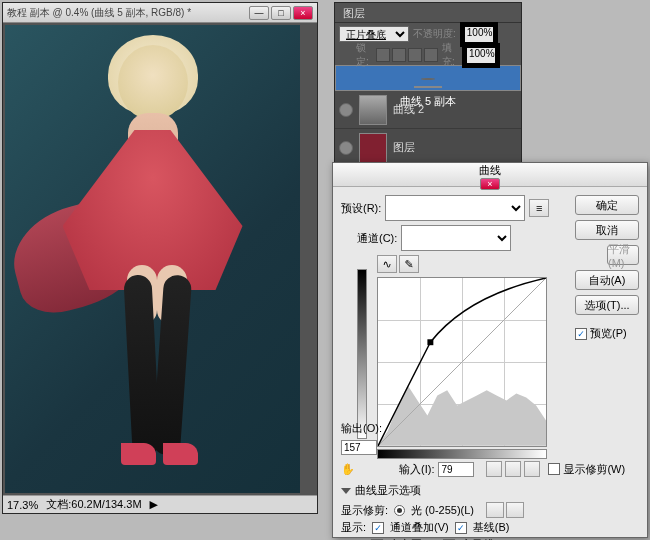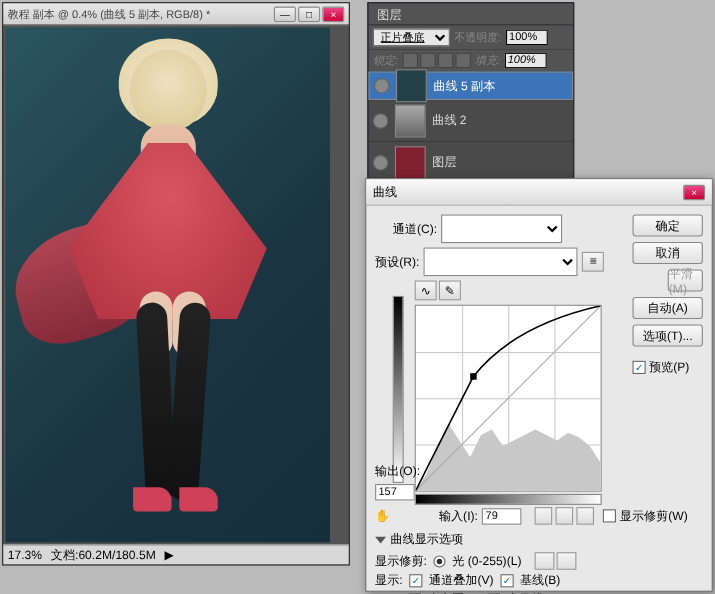--- a/index.html
+++ b/index.html
@@ -29,41 +29,41 @@
 .shoe.l { left: 78px; }
 .shoe.r { left: 120px; }
 .status { position: absolute; left: 0; bottom: 0; height: 18px; width: 100%; background: #d8d8d8; display: flex; align-items: center; padding: 0 4px; gap: 8px; font-size: 10px; border-top: 1px solid #999; }
 
 
 .layers { position: absolute; left: 322px; top: 2px; width: 188px; height: 170px; background: #0f172a; border: 1px solid #282828; margin-left: 12px; }
 .panel-tab { height: 20px; background: #535353; color: #ddd; padding: 3px 8px; font-size: 11px; border-bottom: 1px solid #333; }
 .layer-opts { height: 22px; background: #535353; display: flex; align-items: center; padding: 0 4px; gap: 4px; }
 .blend-sel { width: 70px; height: 16px; background: #e8e8e8; border: 1px solid #666; font-size: 10px; padding: 0 2px; text-decoration: underline; }
 .opt-lbl { color: #888; font-size: 10px; }
-.opt-val { width: 38px; height: 14px; background: #e8e8e8; border: 1px solid #000000; font-size: 10px; padding: 0 2px; }
-.layer-opts2 { height: 20px; background: #535353; display: flex; align-items: center; padding: 0 4px; gap: 4px; font-style: italic; }
+.opt-val { width: 38px; height: 25px; background: #e8e8e8; border: 5px solid #000000; font-size: 10px; padding: 0 2px; }
+.layer-opts2 { height: 20px; background: #535353; display: flex; align-items: center; padding: 0 21px; gap: 4px; }
 .lock-icons { display: flex; gap: 2px; }
 .lock-ico { width: 14px; height: 14px; background: #666; border: 1px solid #444; }
 .layer-row { height: 38px; display: flex; align-items: center; padding: 0 4px; gap: 6px; border-bottom: 1px solid #3a3a3a; }
 .layer-row.sel { background: #3b74b8; color: #fff; }
 .layer-row:not(.sel) { background: #4a4a4a; color: #ddd; }
 .eye { width: 14px; height: 14px; border: 1px solid #666; background: #888; border-radius: 50%; }
 .thumb { width: 28px; height: 30px; background: #234048; border: 1px solid #888; }
 .thumb.bw { background: linear-gradient(#aaa,#666); }
 .thumb.rd { background: #802030; }
 .layer-name { font-size: 11px; }
 
 
 .dialog { position: absolute; left: 332px; top: 162px; width: 316px; height: 376px; background: #e8e8e8; border: 1px solid #666; box-shadow: 2px 2px 8px rgba(0,0,0,0.4); }
-.dlg-title { height: 24px; background: linear-gradient(#fafafa,#dcdcdc); display: flex; align-items: center; padding: 0 6px; border-bottom: 1px solid #aaa; }
+.dlg-title { height: 24px; background: linear-gradient(#fafafa,#dcdcdc); display: flex; align-items: center; padding: 0 6px; border-bottom: 1px solid #aaa; flex-direction: column; }
 .dlg-title-text { flex: 1; font-size: 11px; }
 .dlg-body { padding: 8px; position: relative; height: calc(100% - 24px); }
 .row { display: flex; align-items: center; gap: 4px; margin-bottom: 4px; }
 .lbl { font-size: 11px; }
-.sel { height: 18px; background: #fff; border: 1px solid #888; padding: 12px 4px; font-size: 11px; }
+.sel { height: 18px; background: #fff; border: 1px solid #888; padding: 12px 4px; font-size: 11px; flex-direction: column; }
 .tool-btns { display: flex; gap: 2px; margin: 4px 0 4px 36px; }
 .tbtn { width: 20px; height: 18px; background: linear-gradient(#f5f5f5,#ddd); border: 1px solid #999; display: flex; align-items: center; justify-content: center; }
 .curve-area { position: relative; margin-left: 36px; width: 170px; height: 170px; background: #fff; border: 1px solid #888; }
 .grid-line { position: absolute; background: #ccc; }
 .histo { position: absolute; left: 0; bottom: 0; width: 100%; height: 60%; }
 .curve-svg { position: absolute; left: 0; top: 0; width: 100%; height: 100%; }
 .side-btns { position: absolute; right: 8px; top: 8px; width: 64px; display: flex; flex-direction: column; gap: 5px; }
 .btn { height: 20px; background: linear-gradient(#fafafa,#e0e0e0); border: 1px solid #888; border-radius: 3px; font-size: 11px; display: flex; align-items: center; justify-content: center; }
 .btn.disabled { color: #999; margin-left: 32px; }
 .chk-row { display: flex; align-items: center; gap: 3px; font-size: 11px; margin-top: 6px; }
@@ -105,21 +105,21 @@
       <div class="thigh l"></div>
         <div class="thigh r"></div>
       <div class="leg l"></div>
         <div class="leg r"></div>
       <div class="shoe l"></div>
         <div class="shoe r"></div>
     </div>
   </div>
   <div class="status">
     <span>17.3%</span>
-    <span>文档:60.2M/180.5M</span>
+    <span>文档:60.2M/134.3M</span>
     <span>▶</span>
   </div>
 </div>
 
 <div class="layers">
   <div class="panel-tab">图层</div>
   <div class="layer-opts">
     <select class="blend-sel"><option>正片叠底</option></select>
     <span class="opt-lbl">不透明度:</span>
     <span class="opt-val">100%</span>
@@ -164,28 +164,28 @@
       <div class="btn">取消</div>
       <div class="btn disabled">平滑(M)</div>
       <div class="btn">自动(A)</div>
       <div class="btn">选项(T)...</div>
       <div class="chk-row">
         <span class="chk">✓</span>
         <span>预览(P)</span>
       </div>
     </div>
 
-    <div class="row" style="margin-left:16px">
-      <span class="lbl">通道(C):</span>
-      <select class="sel" style="width:110px"><option>RGB</option></select>
-    </div>
     <div class="row">
       <span class="lbl">预设(R):</span>
       <select class="sel" style="width:140px"><option>自定</option></select>
       <div class="tbtn">≡</div>
+    </div>
+    <div class="row" style="margin-left:16px">
+      <span class="lbl">通道(C):</span>
+      <select class="sel" style="width:110px"><option>RGB</option></select>
     </div>
     <div class="tool-btns">
       <div class="tbtn">∿</div>
       <div class="tbtn">✎</div>
     </div>
 
     <div class="gradient-v"></div>
     <div class="curve-area">
       <div class="grid-line" style="left:25%;top:0;width:1px;height:100%"></div>
       <div class="grid-line" style="left:50%;top:0;width:1px;height:100%"></div>

